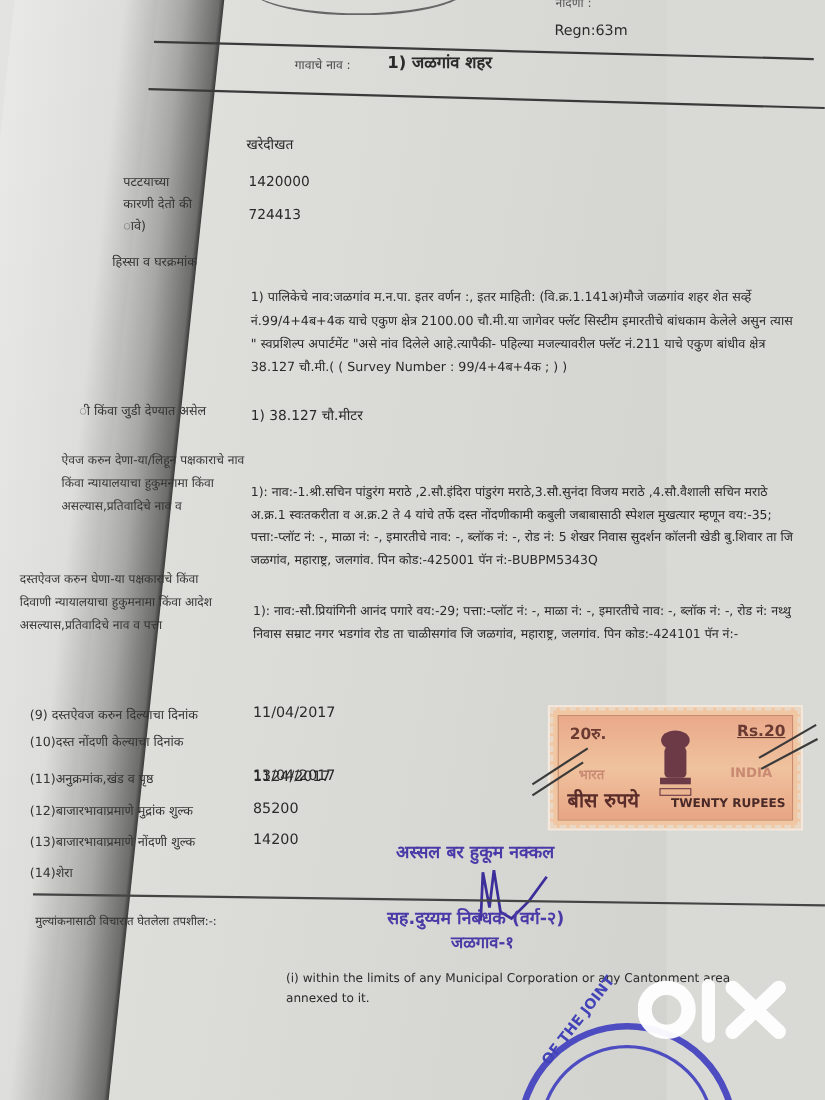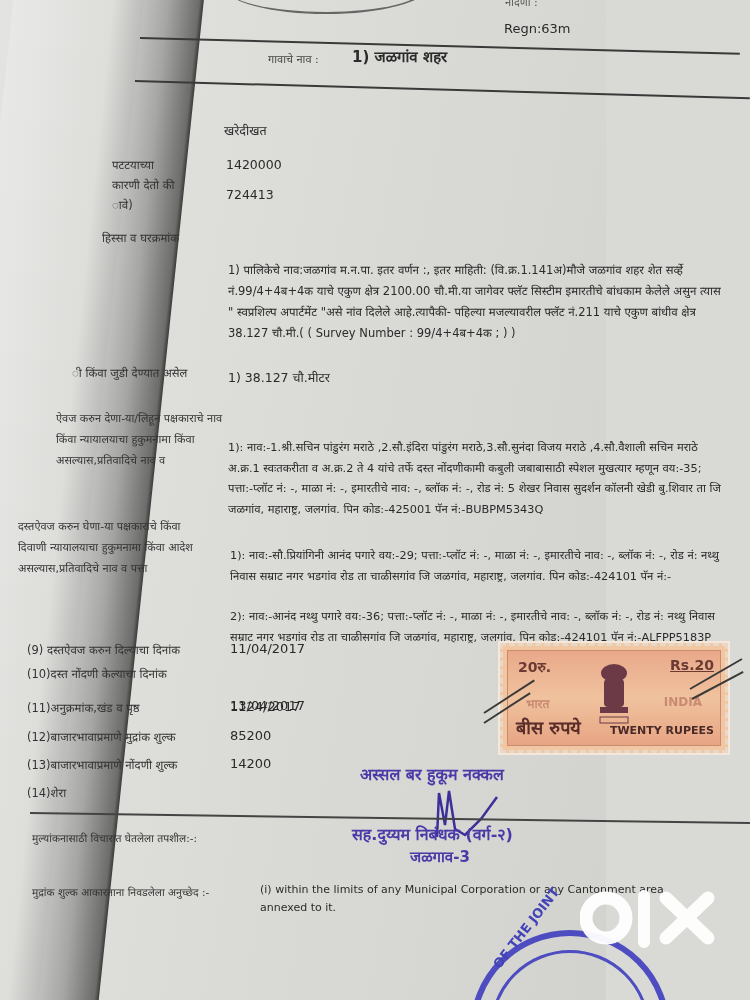--- a/index.html
+++ b/index.html
@@ -87,21 +87,20 @@
   <div class="val" style="left:228px;top:228px;width:498px;font-size:11.5px;line-height:21px;">1) पालिकेचे नाव:जळगांव म.न.पा. इतर वर्णन :, इतर माहिती: (वि.क्र.1.141अ)मौजे जळगांव शहर शेत सर्व्हे नं.99/4+4ब+4क याचे एकुण क्षेत्र 2100.00 चौ.मी.या जागेवर फ्लॅट सिस्टीम इमारतीचे बांधकाम केलेले असुन त्यास " स्वप्रशिल्प अपार्टमेंट "असे नांव दिलेले आहे.त्यापैकी- पहिल्या मजल्यावरील फ्लॅट नं.211 याचे एकुण बांधीव क्षेत्र 38.127 चौ.मी.( ( Survey Number : 99/4+4ब+4क ; ) )</div>
 
   <div class="val" style="left:228px;top:335px;">1) 38.127 चौ.मीटर</div>
   <div class="lbl" style="left:72px;top:362px;white-space:nowrap;">ी किंवा जुडी देण्यात असेल</div>
 
   <div class="lbl" style="left:56px;top:408px;width:170px;line-height:21px;font-size:11px;">ऐवज करुन देणा-या/लिहून पक्षकाराचे नाव किंवा न्यायालयाचा हुकुमनामा किंवा असल्यास,प्रतिवादिचे नाव व</div>
   <div class="val" style="left:228px;top:406px;width:500px;font-size:11.3px;line-height:20.5px;">1): नाव:-1.श्री.सचिन पांडुरंग मराठे ,2.सौ.इंदिरा पांडुरंग मराठे,3.सौ.सुनंदा विजय मराठे ,4.सौ.वैशाली सचिन मराठे अ.क्र.1 स्वःतकरीता व अ.क्र.2 ते 4 यांचे तर्फे दस्त नोंदणीकामी कबुली जबाबासाठी स्पेशल मुखत्यार म्हणून वय:-35; पत्ता:-प्लॉट नं: -, माळा नं: -, इमारतीचे नाव: -, ब्लॉक नं: -, रोड नं: 5 शेखर निवास सुदर्शन कॉलनी खेडी बु.शिवार ता जि जळगांव, महाराष्ट्र, जलगांव. पिन कोड:-425001 पॅन नं:-BUBPM5343Q</div>
 
   <div class="lbl" style="left:18px;top:516px;width:192px;line-height:21px;font-size:11px;">दस्तऐवज करुन घेणा-या पक्षकाराचे किंवा दिवाणी न्यायालयाचा हुकुमनामा किंवा आदेश असल्यास,प्रतिवादिचे नाव व पत्ता</div>
   <div class="val" style="left:230px;top:514px;width:500px;font-size:11.3px;line-height:20.5px;">1): नाव:-सौ.प्रियांगिनी आनंद पगारे वय:-29; पत्ता:-प्लॉट नं: -, माळा नं: -, इमारतीचे नाव: -, ब्लॉक नं: -, रोड नं: नथ्थु निवास सम्राट नगर भडगांव रोड ता चाळीसगांव जि जळगांव, महाराष्ट्र, जलगांव. पिन कोड:-424101 पॅन नं:-</div>
-  <div class="val" style="left:230px;top:575px;width:490px;font-size:11.3px;line-height:20.5px;">2): नाव:-आनंद नथ्थु पगारे वय:-36; पत्ता:-प्लॉट नं: -, माळा नं: -, इमारतीचे नाव: -, ब्लॉक नं: -, रोड नं: नथ्थु निवास सम्राट नगर भडगांव रोड ता चाळीसगांव जि जळगांव, महाराष्ट्र, जलगांव. पिन कोड:-424101 पॅन नं:-ALFPP5183P</div>
 
   <div class="lbl-row" style="left:27px;top:642px;">(9) दस्तऐवज करुन दिल्याचा दिनांक</div>
   <div class="val-row" style="left:230px;top:641px;">11/04/2017</div>
   <div class="lbl-row" style="left:27px;top:666px;text-align:right;">(10)दस्त नोंदणी केल्याचा दिनांक</div>
   <div class="val-row" style="left:230px;top:670px;margin-top:28px;">13/04/2017</div>
   <div class="lbl-row" style="left:27px;top:700px;">(11)अनुक्रमांक,खंड व पृष्ठ</div>
   <div class="val-row" style="left:230px;top:699px;">1124/2017</div>
   <div class="lbl-row" style="left:27px;top:729px;">(12)बाजारभावाप्रमाणे मुद्रांक शुल्क</div>
   <div class="val-row" style="left:230px;top:728px;">85200</div>
   <div class="lbl-row" style="left:27px;top:757px;">(13)बाजारभावाप्रमाणे नोंदणी शुल्क</div>
@@ -129,24 +128,23 @@
   <div class="arrow" style="left:484px;top:722px;width:55px;transform:rotate(-33deg);"></div>
   <div class="arrow" style="left:690px;top:688px;width:60px;transform:rotate(-30deg);"></div>
   <div class="arrow" style="left:692px;top:698px;width:58px;transform:rotate(-28deg);"></div>
 
   <div class="t blue" style="left:360px;top:766px;font-size:16px;">अस्सल बर हुकूम नक्कल</div>
   <svg style="position:absolute;left:425px;top:785px;" width="80" height="55" viewBox="0 0 80 55">
     <path d="M12 52 L14 8 L20 40 L24 6 L30 44 L40 50 L56 34 L72 12" stroke="#3c2f9a" stroke-width="2.5" fill="none"></path>
   </svg>
   <div class="hline" style="left:30px;top:812px;width:720px;background:#444;transform:rotate(0.8deg);"></div>
   <div class="t blue" style="left:352px;top:826px;font-size:16px;">सह.दुय्यम निबंधक (वर्ग-२)</div>
-  <div class="t blue" style="left:410px;top:848px;font-size:15px;">जळगाव-3</div>
+  <div class="t blue" style="left:410px;top:848px;font-size:15px;">जळगाव-१</div>
 
   <div class="lbl" style="left:32px;top:830px;width:190px;font-size:10.5px;line-height:16px;">मुल्यांकनासाठी विचारात घेतलेला तपशील:-:</div>
-  <div class="lbl" style="left:32px;top:884px;width:190px;font-size:10.5px;line-height:16px;">मुद्रांक शुल्क आकारताना निवडलेला अनुच्छेद :-</div>
   <div class="t" style="left:260px;top:881px;font-size:11px;">(i) within the limits of any Municipal Corporation or any Cantonment area</div>
   <div class="t" style="left:260px;top:899px;font-size:11px;">annexed to it.</div>
 
   <div class="seal"></div>
   <div class="seal-text" style="left:490px;top:962px;transform:rotate(-52deg);transform-origin:left top;">OF THE JOINT</div>
 
   <svg class="olx" viewBox="0 0 140 64">
     <circle cx="26" cy="30" r="20" fill="none" stroke="#ffffff" stroke-width="13" opacity="0.95"></circle>
     <rect x="58" y="2" width="12" height="58" rx="6" fill="#ffffff" opacity="0.95"></rect>
     <path d="M86 10 L128 50 M128 10 L86 50" stroke="#ffffff" stroke-width="13" stroke-linecap="round" opacity="0.95"></path>

